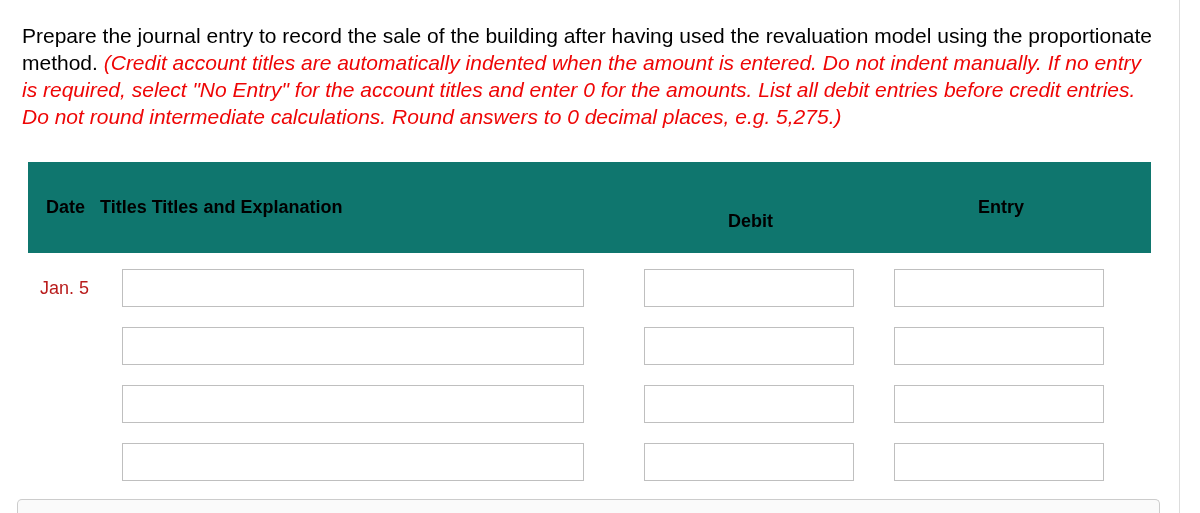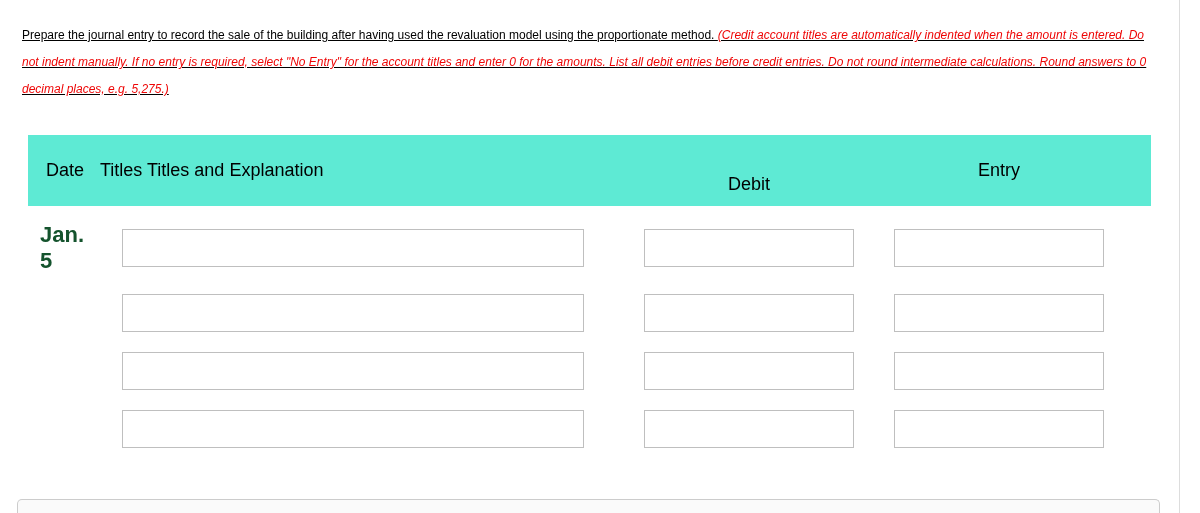--- a/index.html
+++ b/index.html
@@ -17,40 +17,39 @@
     .outer {
       border-right: 1px solid #ddd;
       padding: 0;
       height: 513px;
       margin-right: 20px;
     }
     .content {
       padding: 22px 22px 0 22px;
     }
     .instructions {
-      font-size: 12px;
+      font-size: 21px;
       line-height: 27px;
       color: #000;
-      text-decoration: underline;
     }
     .red-text {
       color: #ee0606;
       font-style: italic;
     }
     .table-wrap {
       margin-top: 32px;
       margin-left: 6px;
       margin-right: 6px;
     }
     .header-row {
-      background: #5eead4;
+      background: #0f766e;
       display: flex;
       align-items: center;
-      padding: 11px 0;
-      font-weight: normal;
+      padding: 21px 0;
+      font-weight: bold;
       font-size: 18px;
       color: #000;
     }
     .col-date {
       width: 72px;
       padding-left: 18px;
     }
     .col-account {
       width: 540px;
       padding-left: 0;
@@ -70,23 +69,22 @@
       padding-top: 16px;
     }
     .entry-row {
       display: flex;
       align-items: center;
       margin-bottom: 20px;
     }
     .date-cell {
       width: 72px;
       padding-left: 12px;
-      font-size: 22px;
-      color: #14532d;
-      font-weight: bold;
+      font-size: 18px;
+      color: #b91c1c;
     }
     .account-cell {
       width: 540px;
       padding-left: 22px;
     }
     .debit-cell {
       width: 250px;
       padding-left: 4px;
     }
     .credit-cell {

